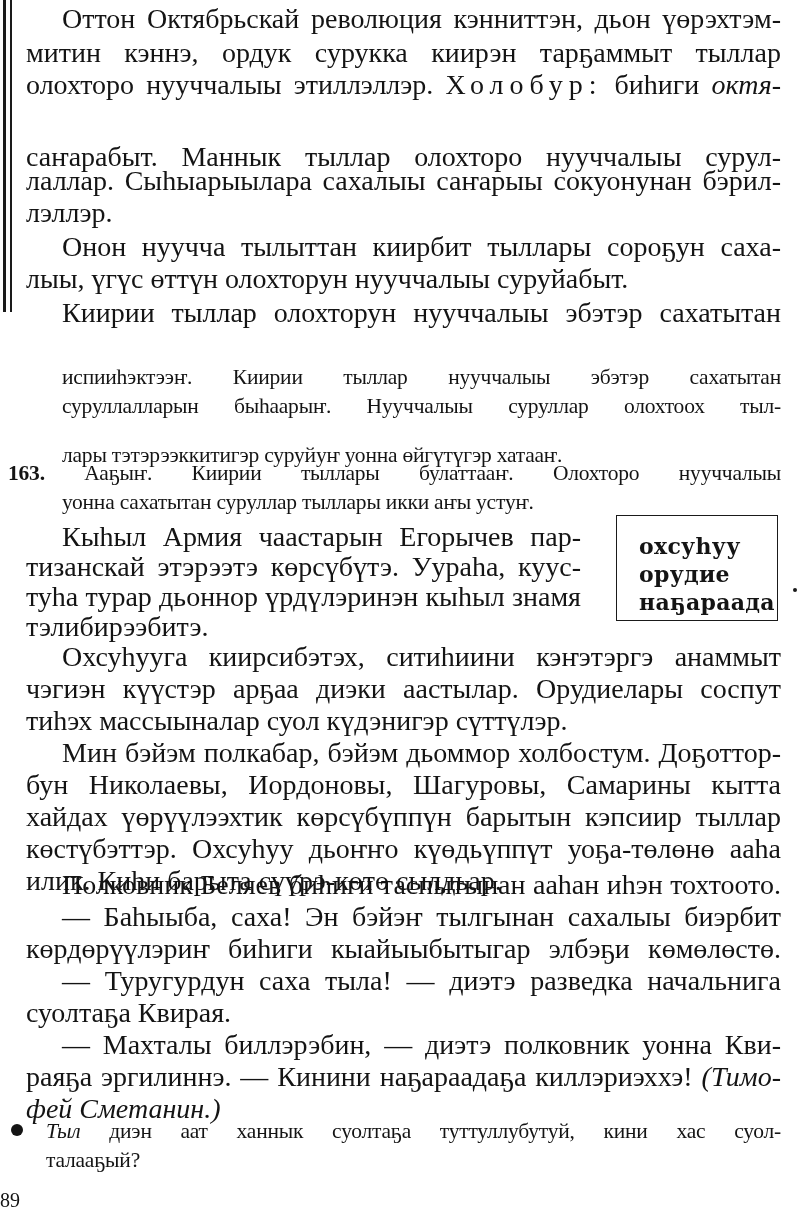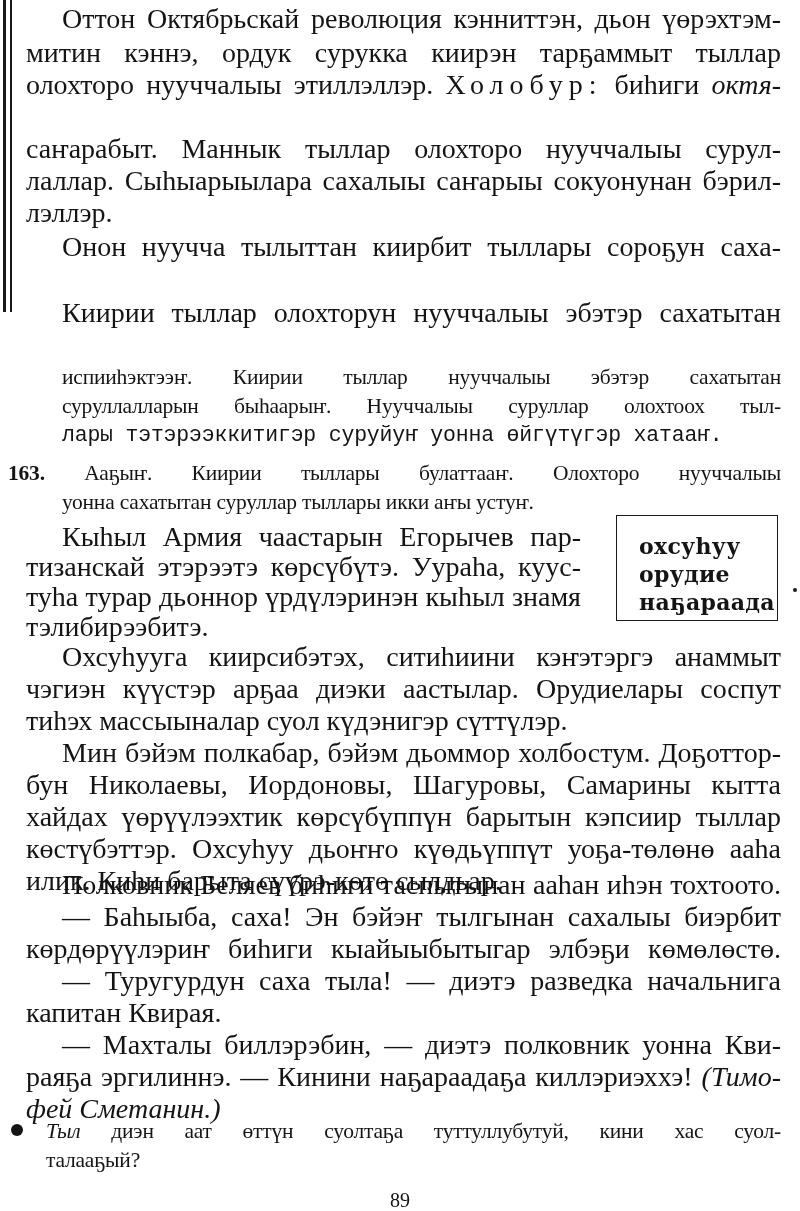--- a/index.html
+++ b/index.html
@@ -20,48 +20,49 @@
     .num { font-weight: bold; }
     .spaced { letter-spacing: 6px; }
     i { font-style: italic; }
     .narrow { width: 555px; }
     .narrow.ind { left: 62px; width: 519px; }
     .box { position: absolute; left: 616px; top: 515px; width: 162px; height: 106px; border: 1.5px solid #1a1a1a; box-sizing: border-box; }
     .box .w { position: absolute; left: 22px; font-weight: bold; font-size: 22px; line-height: 28px;
       font-family: "DejaVu Serif", serif; letter-spacing: 0.3px; }
     .dot-mark { position: absolute; left: 793px; top: 588px; width: 4px; height: 4px; border-radius: 50%; background: #1a1a1a; }
     .bullet { position: absolute; left: 11px; top: 1124px; width: 12px; height: 12px; border-radius: 50%; background: #141414; }
-    .pageno { position: absolute; left: 0; width: 800px; top: 1188px; text-align: center; font-size: 20px; line-height: 24px; }
+    .pageno { position: absolute; left: 0; width: 800px; top: 1188px; font-size: 20px; line-height: 24px; }
   </style>
 </head>
 <body>
 
 <div class="page">
 
   <div class="vbar"></div>
 
   <div class="line ind" style="top:4px;">Оттон Октябрьскай революция кэнниттэн, дьон үөрэхтэм-</div>
   <div class="line" style="top:38px;">митин кэннэ, ордук сурукка киирэн тарҕаммыт тыллар</div>
   <div class="line" style="top:70px;">
     <span>олохторо нууччалыы этиллэллэр.</span>
     <span class="spaced">Холобур:</span>
     <span>биһиги</span>
     <i>октя-</i>
   </div>
-  <div class="line" style="top:134px;">саҥарабыт. Маннык тыллар олохторо нууччалыы сурул-</div>
+  <div class="line" style="top:142px;">саҥарабыт. Маннык тыллар олохторо нууччалыы сурул-</div>
   <div class="line" style="top:166px;">лаллар. Сыһыарыылара сахалыы саҥарыы сокуонунан бэрил-</div>
   <div class="line ind" style="top:232px;">Онон нуучча тылыттан киирбит тыллары сороҕун саха-</div>
   <div class="line last" style="top:198px;">лэллэр.</div>
+  <div class="line last" style="top:264px;">лыы, үгүс өттүн олохторун нууччалыы суруйабыт.</div>
   <div class="line ind" style="top:298px;">Киирии тыллар олохторун нууччалыы эбэтэр сахатытан</div>
 
   <div class="line last" style="top:282px; opacity:0;"></div>
 
   <div class="line ex hang" style="top:362px;">испииһэктээҥ. Киирии тыллар нууччалыы эбэтэр сахатытан</div>
   <div class="line ex hang" style="top:391px;">суруллалларын быһаарыҥ. Нууччалыы суруллар олохтоох тыл-</div>
-  <div class="line ex hang last" style="top:420px;font-family:Liberation Mono, monospace;">лары тэтэрээккитигэр суруйуҥ уонна өйгүтүгэр хатааҥ.</div>
+  <div class="line ex hang last" style="top:440px;">лары тэтэрээккитигэр суруйуҥ уонна өйгүтүгэр хатааҥ.</div>
 
   <div class="line ex first" style="top:458px;">
     <span class="num">163.</span>
     <span>Ааҕыҥ. Киирии тыллары булаттааҥ. Олохторо нууччалыы</span>
   </div>
   <div class="line ex hang last" style="top:487px;">уонна сахатытан суруллар тыллары икки аҥы устуҥ.</div>
 
   <div class="box">
     <div class="w" style="top:16px;">охсуһуу</div>
     <div class="w" style="top:44px;">орудие</div>
@@ -78,31 +79,31 @@
   <div class="line last" style="top:706px;">тиһэх массыыналар суол күдэнигэр сүттүлэр.</div>
   <div class="line ind" style="top:738px;">Мин бэйэм полкабар, бэйэм дьоммор холбостум. Доҕоттор-</div>
   <div class="line" style="top:770px;">бун Николаевы, Иордоновы, Шагуровы, Самарины кытта</div>
   <div class="line" style="top:802px;">хайдах үөрүүлээхтик көрсүбүппүн барытын кэпсиир тыллар</div>
   <div class="line" style="top:834px;">көстүбэттэр. Охсуһуу дьоҥҥо күөдьүппүт уоҕа-төлөнө ааһа</div>
   <div class="line last" style="top:866px;">илик. Киһи барыта сүүрэ-көтө сылдьар.</div>
   <div class="line ind" style="top:870px;">Полковник Беляев биһиги таспытынан ааһан иһэн тохтоото.</div>
   <div class="line" style="top:934px;">көрдөрүүлэриҥ биһиги кыайыыбытыгар элбэҕи көмөлөстө.</div>
   <div class="line ind" style="top:902px;">— Баһыыба, саха! Эн бэйэҥ тылгынан сахалыы биэрбит</div>
   <div class="line ind" style="top:966px;">— Туругурдун саха тыла! — диэтэ разведка начальнига</div>
-  <div class="line last" style="top:998px;">капитан Квирая.</div>
+  <div class="line last" style="top:998px;">суолтаҕа Квирая.</div>
   <div class="line ind" style="top:1030px;">— Махталы биллэрэбин, — диэтэ полковник уонна Кви-</div>
   <div class="line" style="top:1062px;">
     <span>раяҕа эргилиннэ. — Кинини наҕараадаҕа киллэриэххэ!</span>
     <i>(Тимо-</i>
   </div>
   <div class="line last" style="top:1094px;">
     <i>фей Сметанин.)</i>
   </div>
 
   <div class="bullet"></div>
   <div class="line ex hang" style="top:1116px; left:46px; width:735px;">
     <i>Тыл</i>
-    <span>диэн аат өттүн суолтаҕа туттуллубутуй, кини хас суол-</span>
+    <span>диэн аат ханнык суолтаҕа туттуллубутуй, кини хас суол-</span>
   </div>
   <div class="line ex hang last" style="top:1145px; left:46px; width:735px;">талааҕый?</div>
 
   <div class="pageno">89</div>
 </div>
 
 </body></html>

